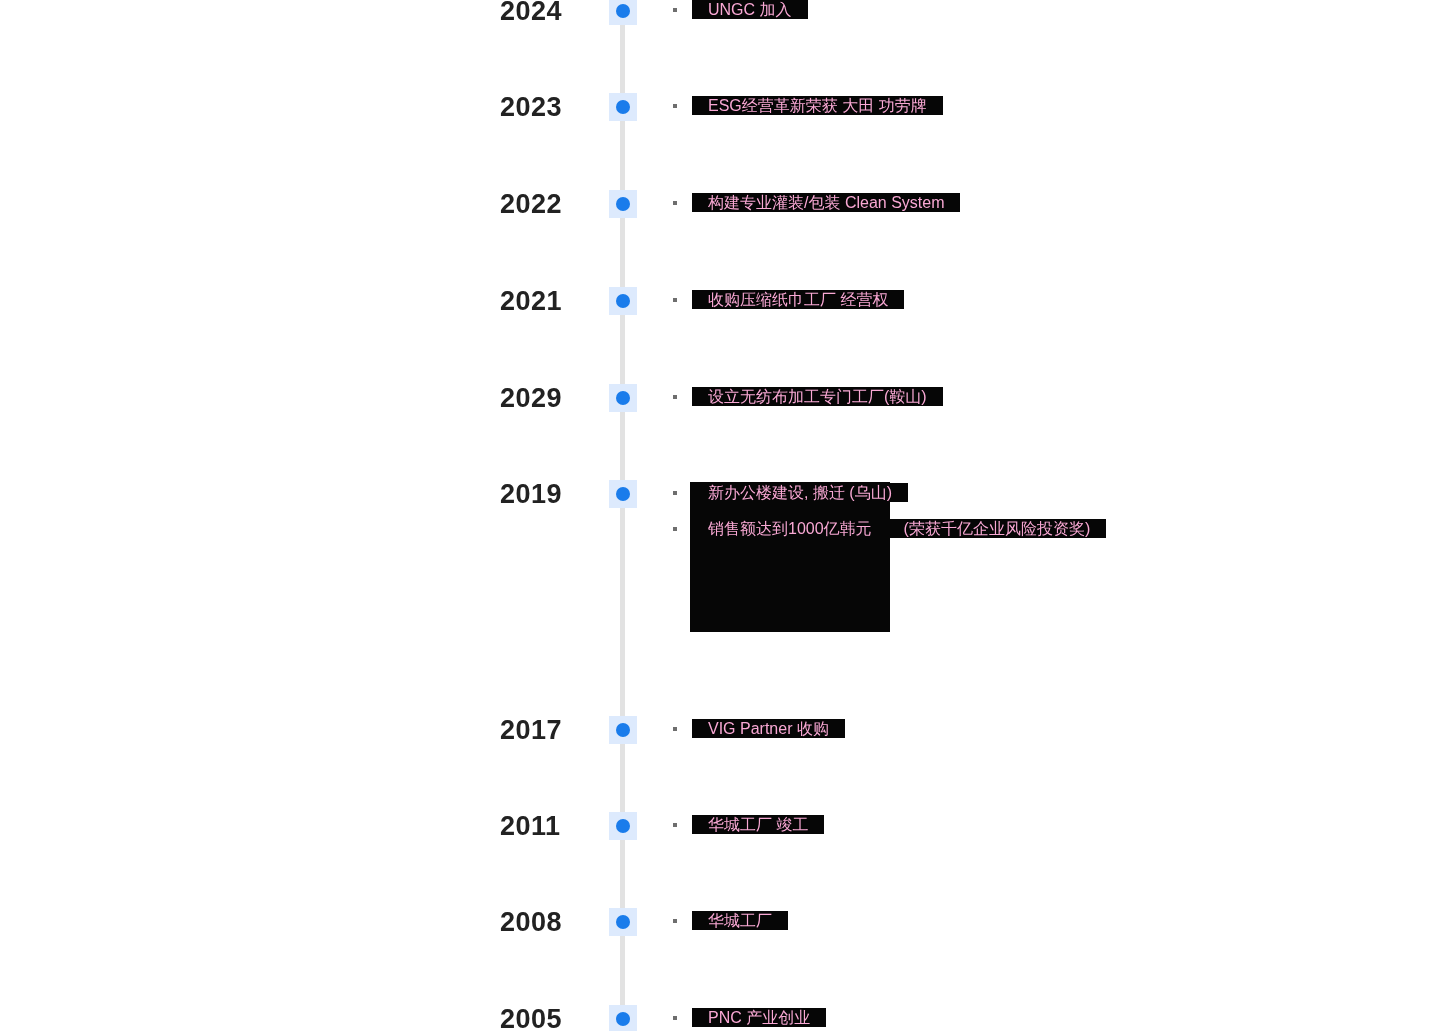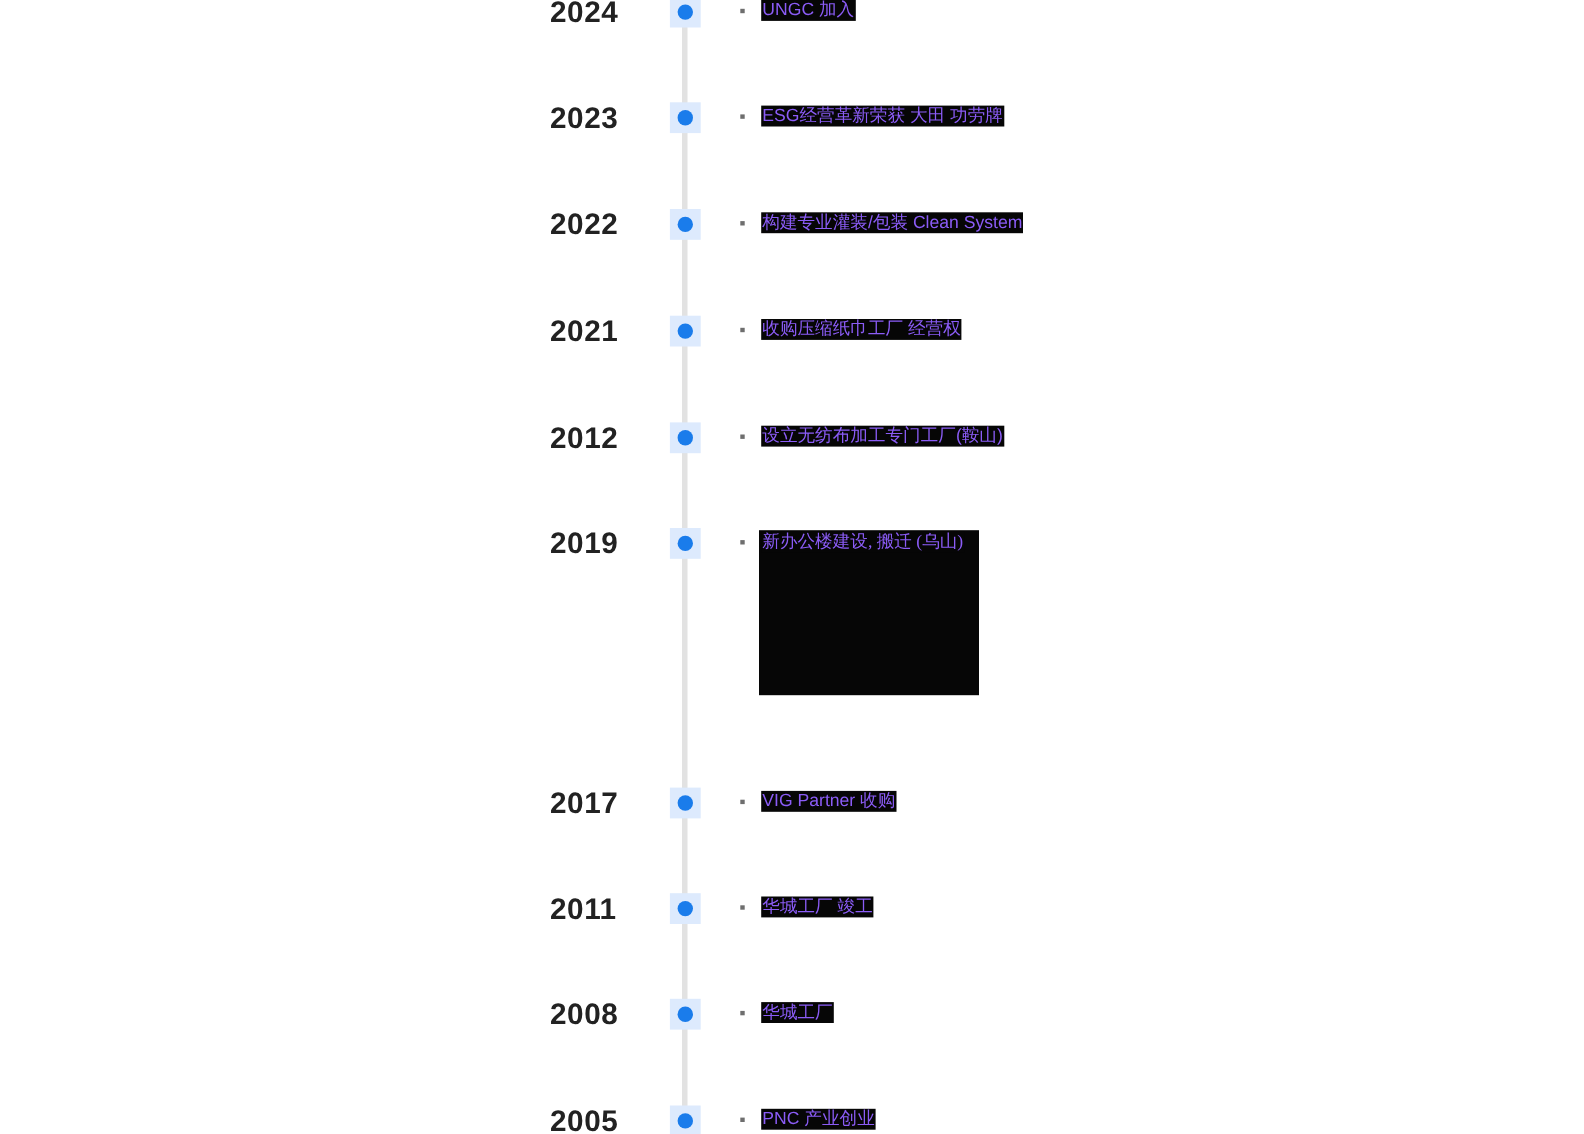--- a/index.html
+++ b/index.html
@@ -93,40 +93,40 @@
     left: 3px;
     top: 11px;
     width: 4px;
     height: 4px;
     background: #6e6e6e;
   }
 
   
   .event .txt {
     background: #060606;
-    color: #8b5cf6;
-    padding: 1px 1px;
+    color: #f9a8d4;
+    padding: 1px 16px;
     display: inline;
   }
 
   
   .events.block-selected {
     position: absolute;
   }
   .events.block-selected::before {
     content: "";
     position: absolute;
     left: 20px;
     top: 2px;
     width: 200px;
     height: 150px;
     background: #060606;
     z-index: 0;
   }
-  .events.block-selected .event { position: relative; z-index: 1; font-family: Liberation Serif, serif; }
+  .events.block-selected .event { position: relative; z-index: 1; }
 </style>
 </head>
 <body>
 
 <div id="timeline">
   <div class="rail"></div>
   <div id="rows">
       <div class="row" style="top: 11px;">
         <div class="year">2024</div>
         <div class="marker">
@@ -157,35 +157,36 @@
       <div class="row" style="top: 301px;">
         <div class="year">2021</div>
         <div class="marker">
           <div class="dot"></div>
         </div>
         <div class="events">
           <div class="event"><span class="bullet"></span><span class="txt">收购压缩纸巾工厂 经营权</span></div>
         </div>
       </div>
       <div class="row" style="top: 398px;">
-        <div class="year">2012</div>
+        <div class="year">2029</div>
         <div class="marker">
           <div class="dot"></div>
         </div>
         <div class="events">
           <div class="event"><span class="bullet"></span><span class="txt">设立无纺布加工专门工厂(鞍山)</span></div>
         </div>
       </div>
       <div class="row" style="top: 494px;">
         <div class="year">2019</div>
         <div class="marker">
           <div class="dot"></div>
         </div>
         <div class="events block-selected">
           <div class="event"><span class="bullet"></span><span class="txt">新办公楼建设, 搬迁 (乌山)</span></div>
+          <div class="event"><span class="bullet"></span><span class="txt">销售额达到1000亿韩元</span><span class="txt line2">(荣获千亿企业风险投资奖)</span></div>
         </div>
       </div>
       <div class="row" style="top: 730px;">
         <div class="year">2017</div>
         <div class="marker">
           <div class="dot"></div>
         </div>
         <div class="events">
           <div class="event"><span class="bullet"></span><span class="txt">VIG Partner 收购</span></div>
         </div>

